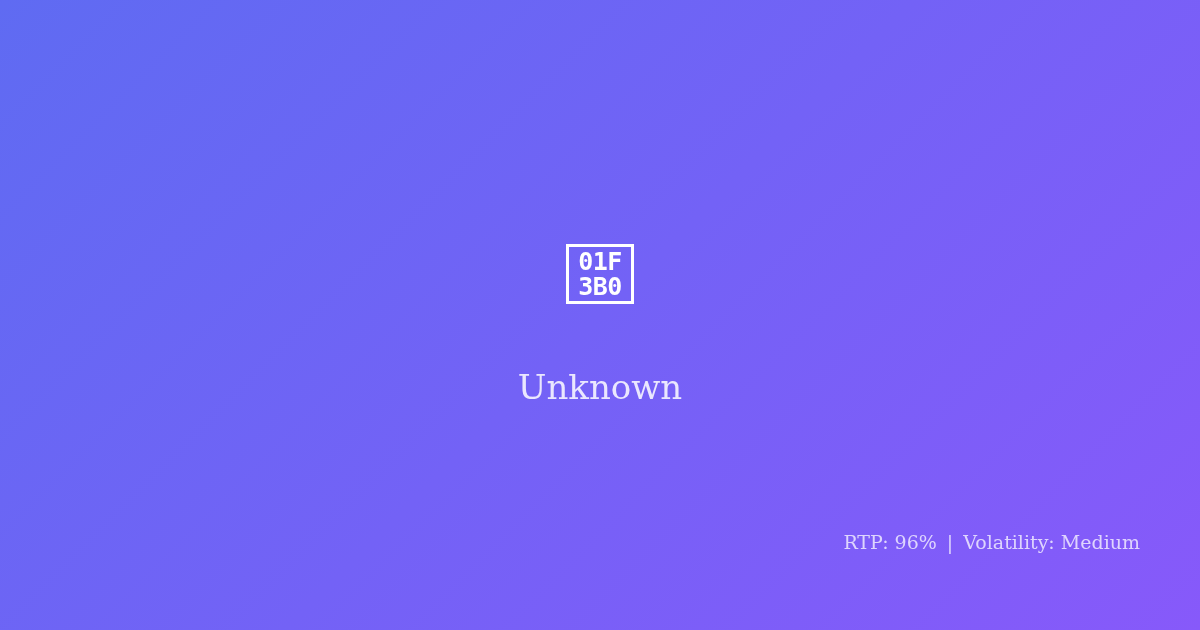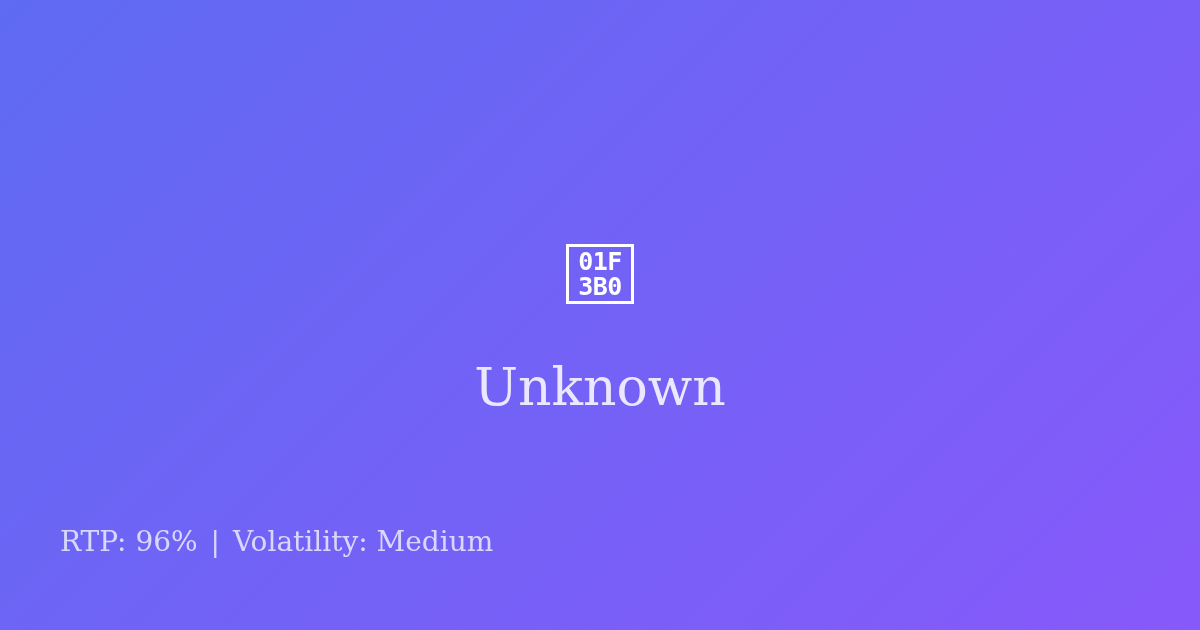--- a/index.html
+++ b/index.html
@@ -81,38 +81,38 @@
   
   #game-subtitle {
     position: absolute;
     left: 0;
     right: 0;
     top: 387px;
     transform: translateY(-50%);
     text-align: center;
     font-family: "DejaVu Serif", "Liberation Serif", serif;
     font-weight: 400;
-    font-size: 52px;
+    font-size: 34px;
     line-height: 1.2;
     color: rgba(255, 255, 255, 0.85);
     padding: 0 87px;
     box-sizing: border-box;
   }
 
   
   #game-meta {
     position: absolute;
     left: 0;
     right: 0;
     top: 542px;
     transform: translateY(-50%);
-    text-align: left;
+    text-align: right;
     font-family: "DejaVu Serif", "Liberation Serif", serif;
     font-weight: 400;
-    font-size: 28px;
+    font-size: 19px;
     line-height: 1.3;
     color: rgba(255, 255, 255, 0.74);
     padding: 0 60px;
     box-sizing: border-box;
   }
 
   #game-meta .meta-sep {
     padding: 0 4px;
   }
 </style>

